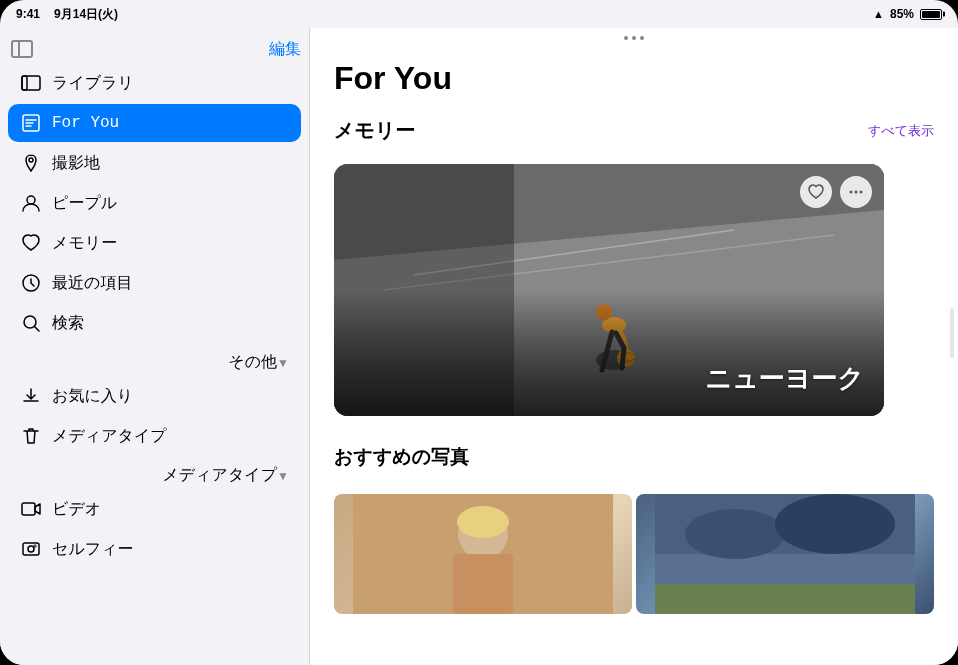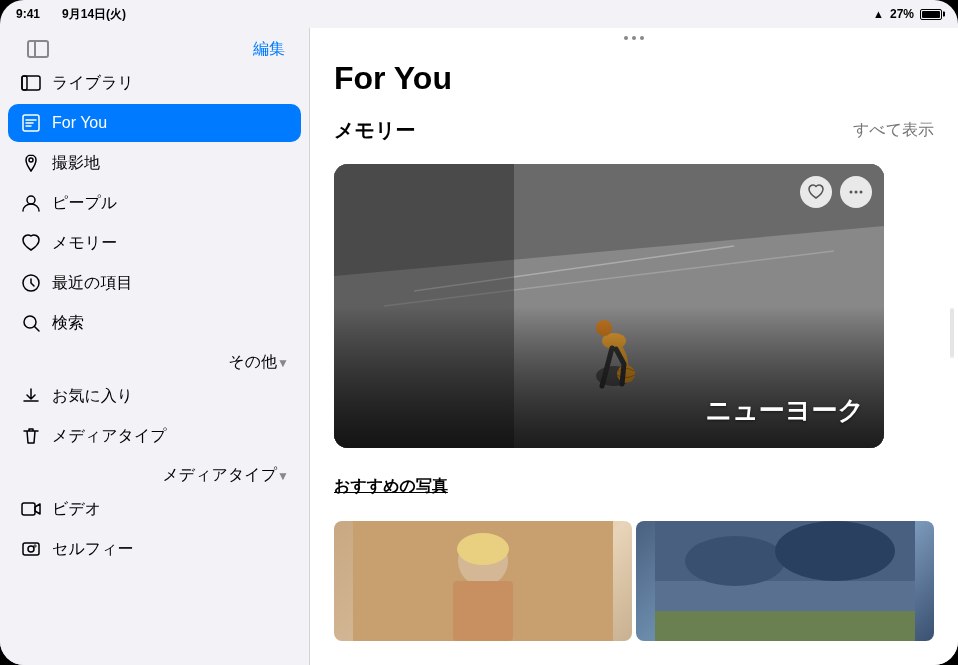--- a/index.html
+++ b/index.html
@@ -31,21 +31,21 @@
       height: 28px;
       display: flex;
       align-items: center;
       justify-content: space-between;
       padding: 0 16px;
       font-size: 12px;
       font-weight: 600;
       color: #000;
       flex-shrink: 0;
     }
-    .status-left { display: flex; align-items: center; gap: 22px; }
+    .status-left { display: flex; align-items: center; gap: 14px; }
     .status-right { display: flex; align-items: center; gap: 6px; }
     .wifi-icon { font-size: 11px; }
     .battery-icon {
       width: 22px;
       height: 11px;
       border: 1.5px solid #000;
       border-radius: 2px;
       position: relative;
       display: inline-flex;
       align-items: center;
@@ -85,21 +85,21 @@
       flex-direction: column;
       border-right: 1px solid #d1d1d6;
       flex-shrink: 0;
       overflow-y: auto;
     }
 
     .sidebar-header {
       display: flex;
       align-items: center;
       justify-content: space-between;
-      padding: 10px 24px 4px;
+      padding: 10px 8px 4px;
     }
 
     .sidebar-icon-btn {
       width: 28px;
       height: 22px;
       display: flex;
       align-items: center;
       justify-content: center;
     }
 
@@ -136,20 +136,21 @@
     .nav-item {
       display: flex;
       align-items: center;
       gap: 10px;
       padding: 8px 12px;
       border-radius: 10px;
       cursor: pointer;
       font-size: 16px;
       color: #000;
       margin-bottom: 2px;
+      font-family: Liberation Mono, monospace;
     }
 
     .nav-item.active {
       background: #007aff;
       color: #fff;
     }
 
     .nav-item .nav-icon {
       width: 22px;
       height: 22px;
@@ -218,32 +219,32 @@
       margin-bottom: 20px;
     }
 
     .section-title {
       font-size: 20px;
       font-weight: 700;
       color: #000;
     }
 
     .see-all-link {
-      color: #737373;
-      font-size: 16px;
+      color: #6d28d9;
+      font-size: 13px;
     }
 
     
     .memory-card {
       border-radius: 14px;
       overflow: hidden;
       position: relative;
       width: 100%;
       max-width: 550px;
-      height: 284px;
+      height: 252px;
       background: #5eead4;
       margin-bottom: 28px;
     }
 
     .memory-bg {
       width: 100%;
       height: 100%;
       background: linear-gradient(160deg, #5a5a5a 0%, #3a3a3a 30%, #2a2a2a 60%, #1a1a1a 100%);
       position: relative;
       overflow: hidden;
@@ -301,21 +302,21 @@
     }
 
     .memory-date {
       font-size: 13px;
       color: rgba(255,255,255,0.9);
       text-shadow: 0 1px 2px rgba(0,0,0,0.5);
     }
 
     
     .suggested-section { }
-    .suggested-title { font-size: 16px; font-weight: 700; color: #000; margin-bottom: 24px; text-decoration: underline; }
+    .suggested-title { font-size: 19px; font-weight: 700; color: #000; margin-bottom: 24px; }
     .suggested-grid {
       display: grid;
       grid-template-columns: 1fr 1fr;
       gap: 4px;
     }
     .suggested-photo {
       height: 120px;
       border-radius: 8px;
       overflow: hidden;
     }
@@ -331,21 +332,21 @@
 
 <div class="ipad-frame">
 
   <div class="status-bar">
     <div class="status-left">
       <span>9:41</span>
       <span>9月14日(火)</span>
     </div>
     <div class="status-right">
       <span class="wifi-icon">▲</span>
-      <span>27%</span>
+      <span>85%</span>
       <span class="battery-icon">
         <span class="battery-fill"></span>
       </span>
     </div>
   </div>
 
   <div class="app-container">
 
     <div class="sidebar">
       <div class="sidebar-header">

